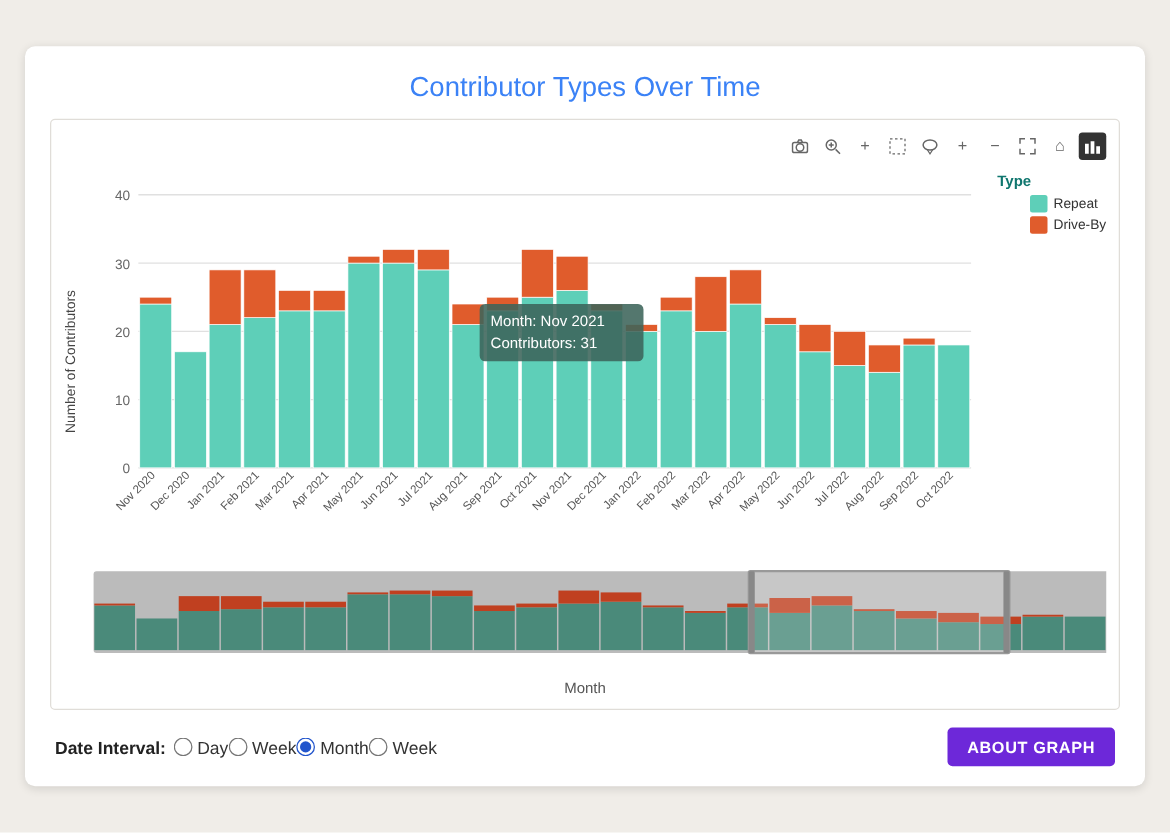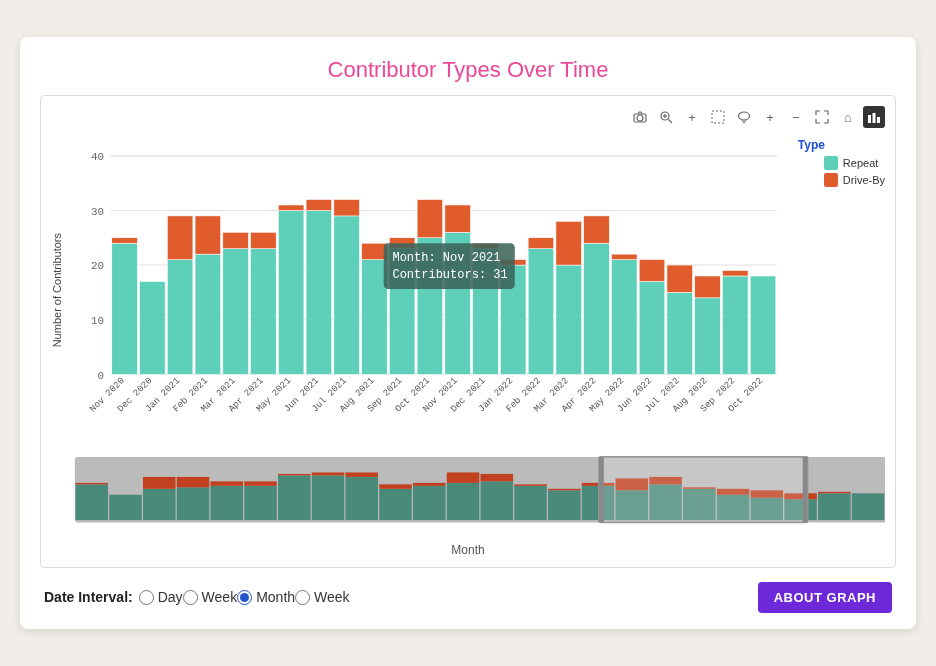--- a/index.html
+++ b/index.html
@@ -16,21 +16,21 @@
       background: #fff;
       border-radius: 8px;
       box-shadow: 0 2px 8px rgba(0,0,0,0.12);
       width: 900px;
       padding: 20px 20px 16px 20px;
     }
     .card-title {
       text-align: center;
       font-size: 22px;
       font-weight: normal;
-      color: #ec4899;
+      color: #3b82f6;
       margin-bottom: 12px;
     }
     .chart-area {
       background: #fff;
       border: 1px solid #e0ddd8;
       border-radius: 4px;
       padding: 10px 10px 6px 10px;
       position: relative;
     }
     .toolbar {
@@ -73,31 +73,30 @@
     }
     .chart-and-legend {
       display: flex;
       flex: 1;
       flex-direction: row;
       align-items: flex-start;
     }
     .bar-chart-container {
       flex: 1;
       position: relative;
-      font-family: Liberation Mono, monospace;
     }
     .legend {
       min-width: 90px;
       padding-left: 10px;
       padding-top: 4px;
     }
     .legend-title {
       font-size: 12px;
       font-weight: bold;
-      color: #1d4ed8;
+      color: #0f766e;
       margin-bottom: 4px;
     }
     .legend-item {
       display: flex;
       align-items: center;
       font-size: 11px;
       color: #333;
       margin-bottom: 3px;
       padding-left: 26px;
     }

